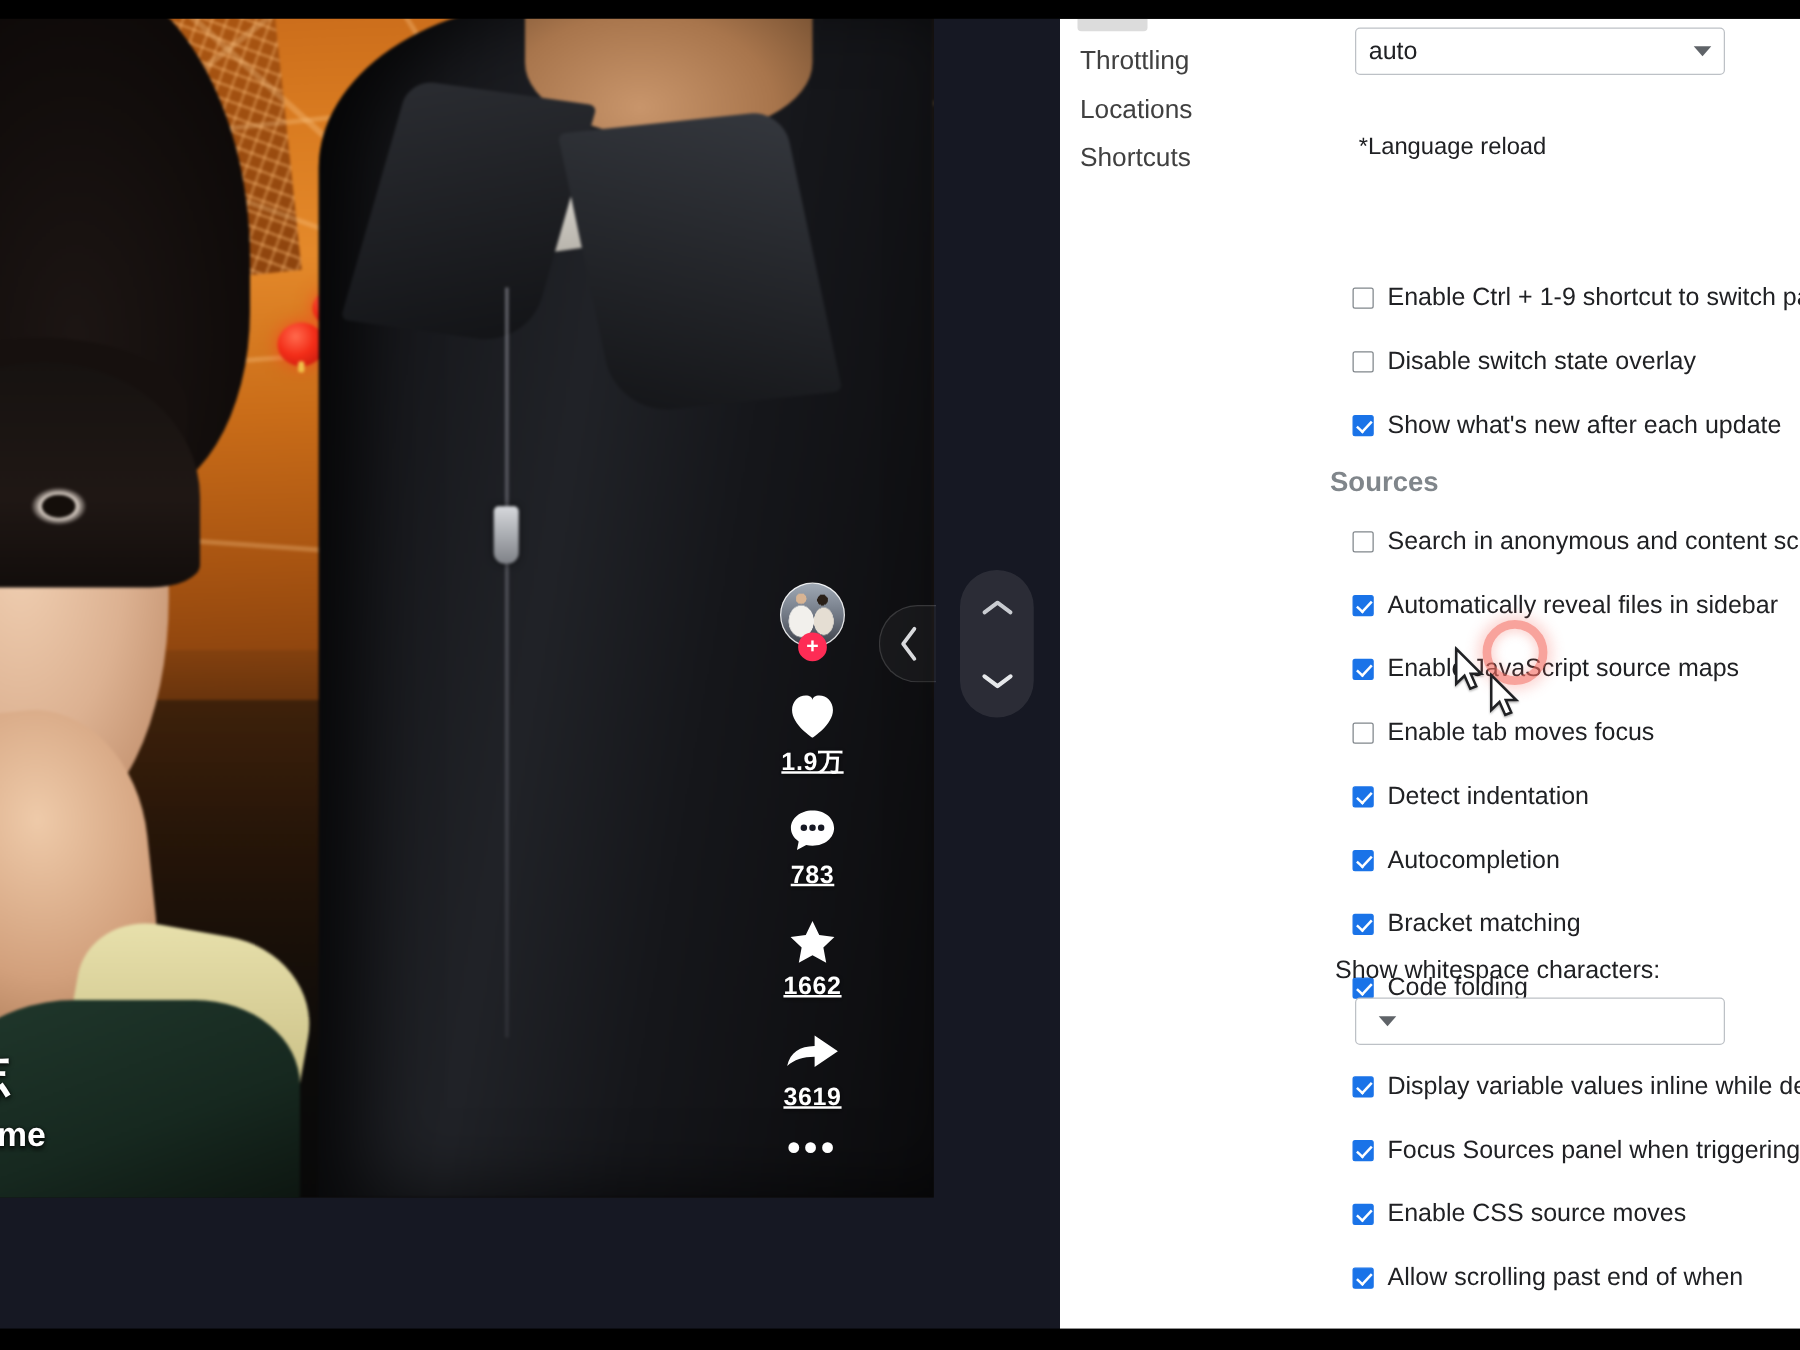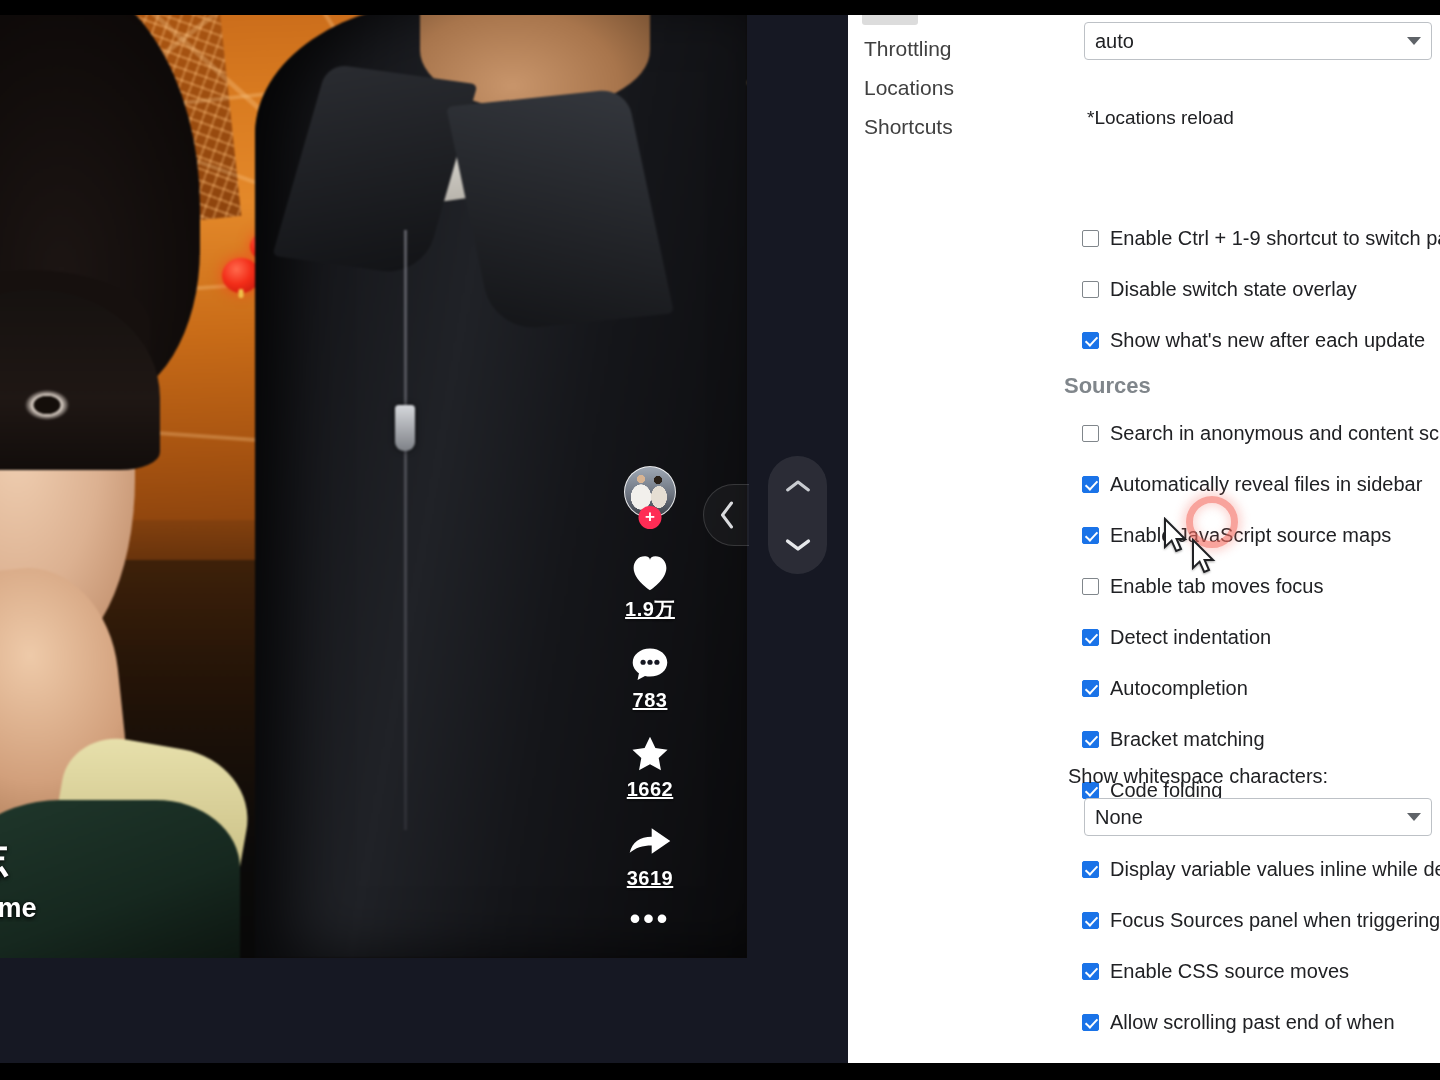--- a/index.html
+++ b/index.html
@@ -278,21 +278,21 @@
   }
   #settings-nav { position:absolute; left:14px; top:14px; width:190px; }
   .nav-item {
     font-size:21px; color:#404040; line-height:39px; padding-left:2px;
     white-space:nowrap;
   }
 
   #settings-content { position:absolute; left:221px; top:0px; width:371px; }
 
   .sel {
-    width:348px; height:38px; border:1px solid #bdc1c6; border-radius:4px;
+    width:296px; height:38px; border:1px solid #bdc1c6; border-radius:4px;
     background:#fff; color:#202124; font-size:20px;
     display:flex; align-items:center; padding:0 10px;
     position:relative;
   }
   .sel .sel-val { flex:1; white-space:nowrap; overflow:hidden; }
   .sel .caret {
     width:0;height:0;border-left:7px solid transparent;border-right:7px solid transparent;
     border-top:8px solid #5f6368; margin-left:8px;
   }
   .sel-focus {
@@ -479,21 +479,21 @@
     <div id="settings-content">
 
       <div style="position:absolute; left:15px; top:7px;">
         <div class="sel">
           <span class="sel-val">auto</span>
           <span class="caret"></span>
         </div>
       </div>
 
       <div style="position:absolute; left:0px; top:78px;">
-        <div class="note" style="margin-top:14px; margin-left:18px;">*Locations reload</div>
+        <div class="note" style="margin-top:14px; margin-left:18px;">*Language reload</div>
       </div>
 
       <div style="position:absolute; left:13px; top:212px;">
         <div class="cbrow" style="margin-bottom:28px;">
           <span class="cbox"></span>
           <span class="cblabel">Enable Ctrl + 1-9 shortcut to switch panels</span>
         </div>
         <div class="cbrow" style="margin-bottom:28px;">
           <span class="cbox"></span>
           <span class="cblabel">Disable switch state overlay</span>
@@ -538,21 +538,20 @@
         <div class="cbrow">
           <span class="cbox on"></span>
           <span class="cblabel">Code folding</span>
         </div>
       </div>
 
       <div style="position:absolute; left:-1px; top:750px;">
         <div class="field-label">Show whitespace characters:</div>
         <div style="margin-left:16px; margin-top:10px;">
           <div class="sel">
-            <span class="sel-val">None</span>
             <span class="caret"></span>
           </div>
         </div>
       </div>
 
       <div style="position:absolute; left:13px; top:843px;">
         <div class="cbrow" style="margin-bottom:28px;">
           <span class="cbox on"></span>
           <span class="cblabel">Display variable values inline while debugg</span>
         </div>

